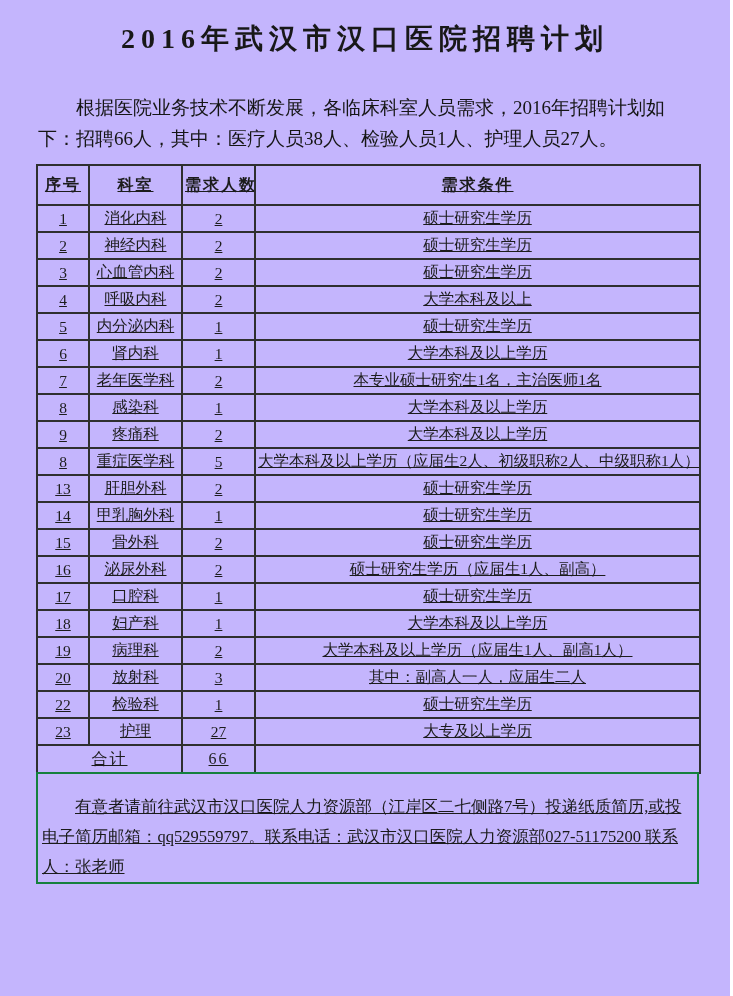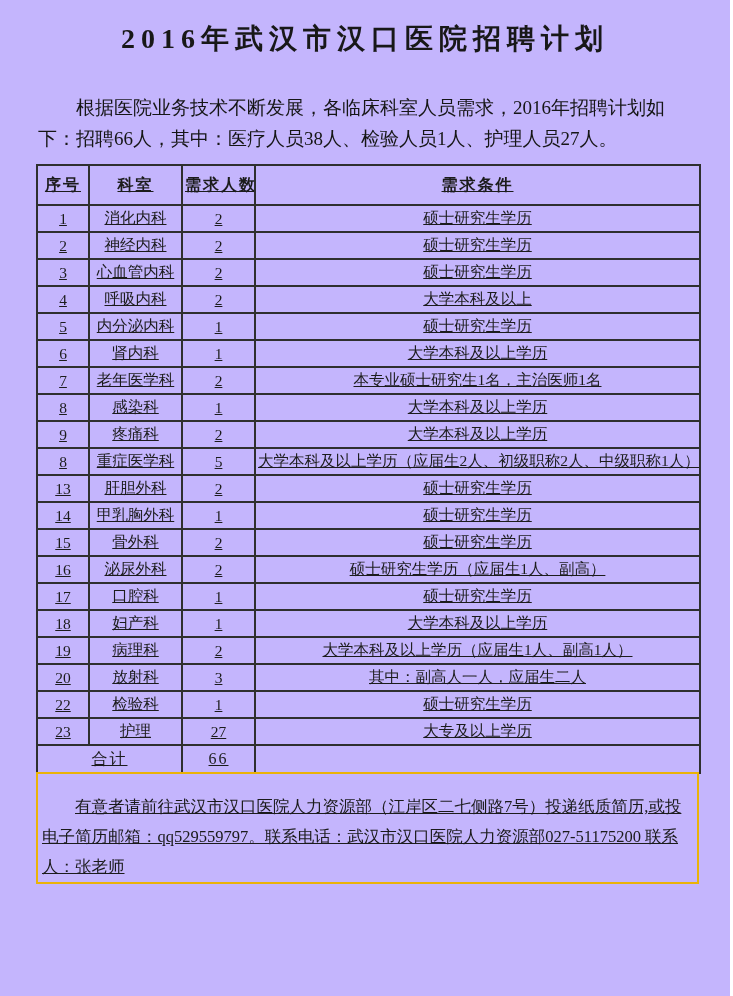--- a/index.html
+++ b/index.html
@@ -79,21 +79,21 @@
   .plan-table tr.total-row td {
     height: 26px;
     font-size: 16px;
     letter-spacing: 2px;
     text-align: center;
   }
   .note-box {
     margin-top: -2px;
     width: 663px;
     height: 112px;
-    border: 2px solid #eab308;
+    border: 2px solid #15803d;
     box-sizing: border-box;
     padding: 18px 6px 0 4px;
   }
   .note-text {
     margin: 0;
     font-size: 16.5px;
     line-height: 30px;
     text-indent: 2em;
     color: #1a1a1a;
   }

